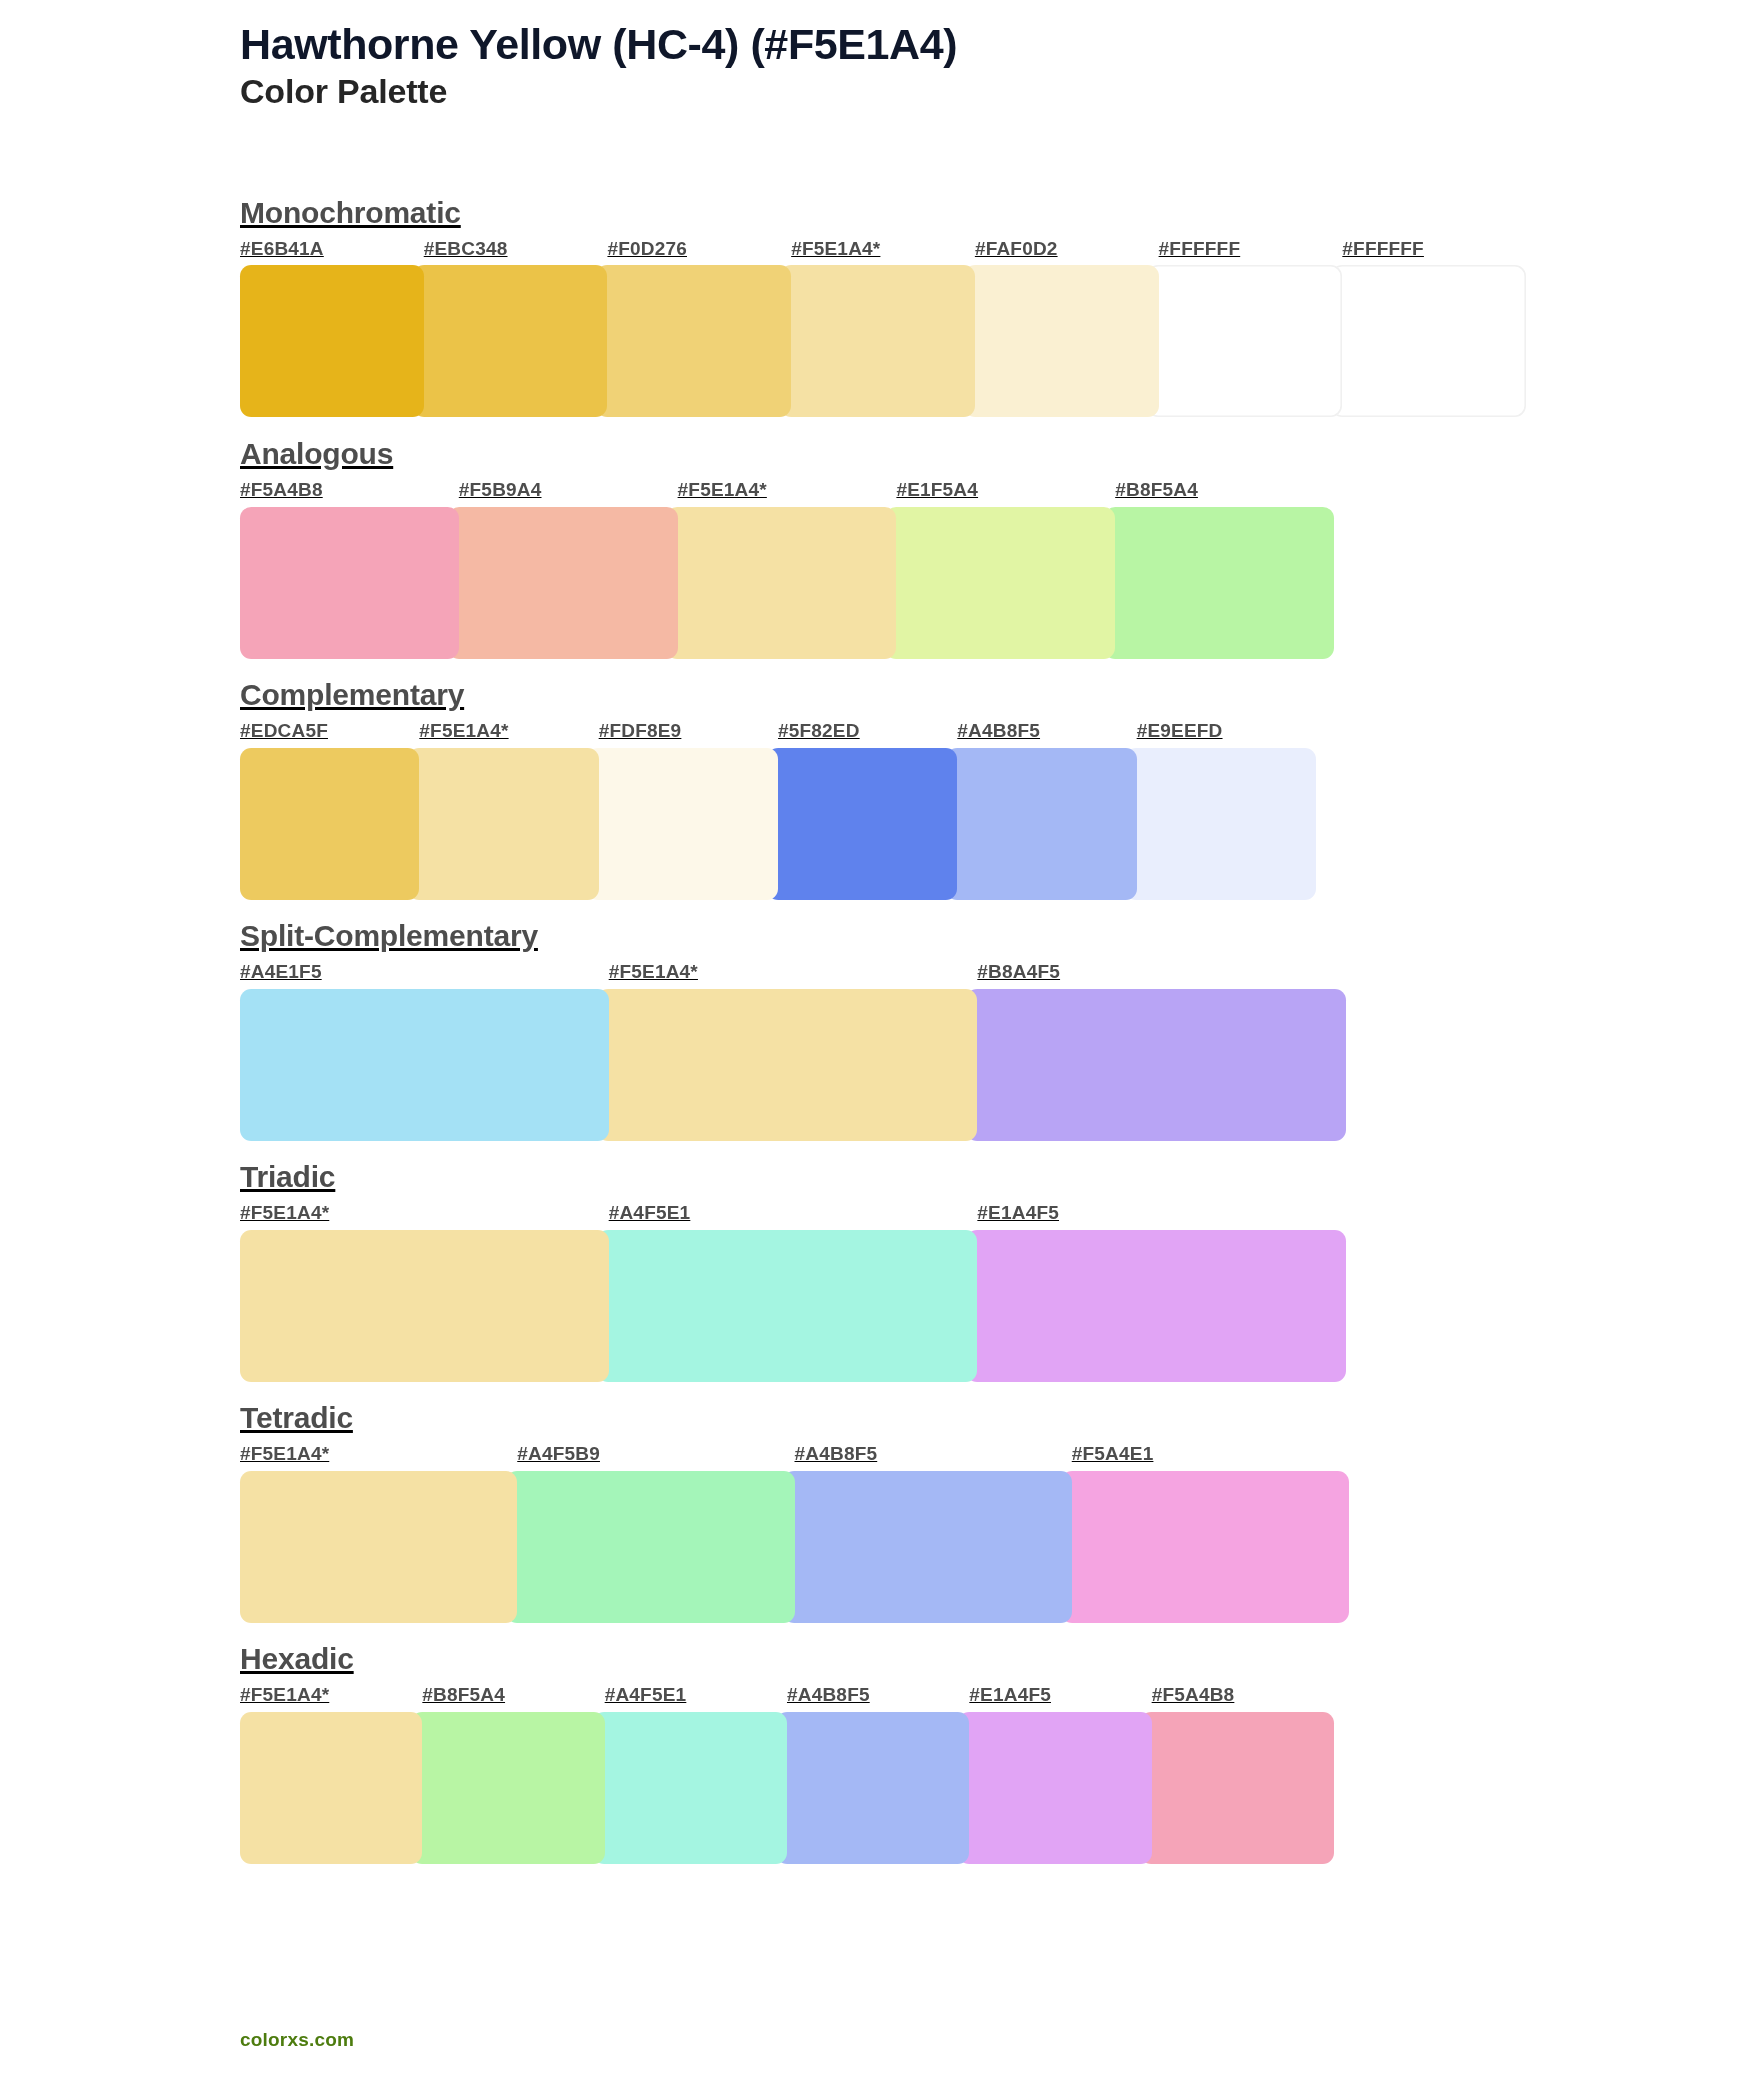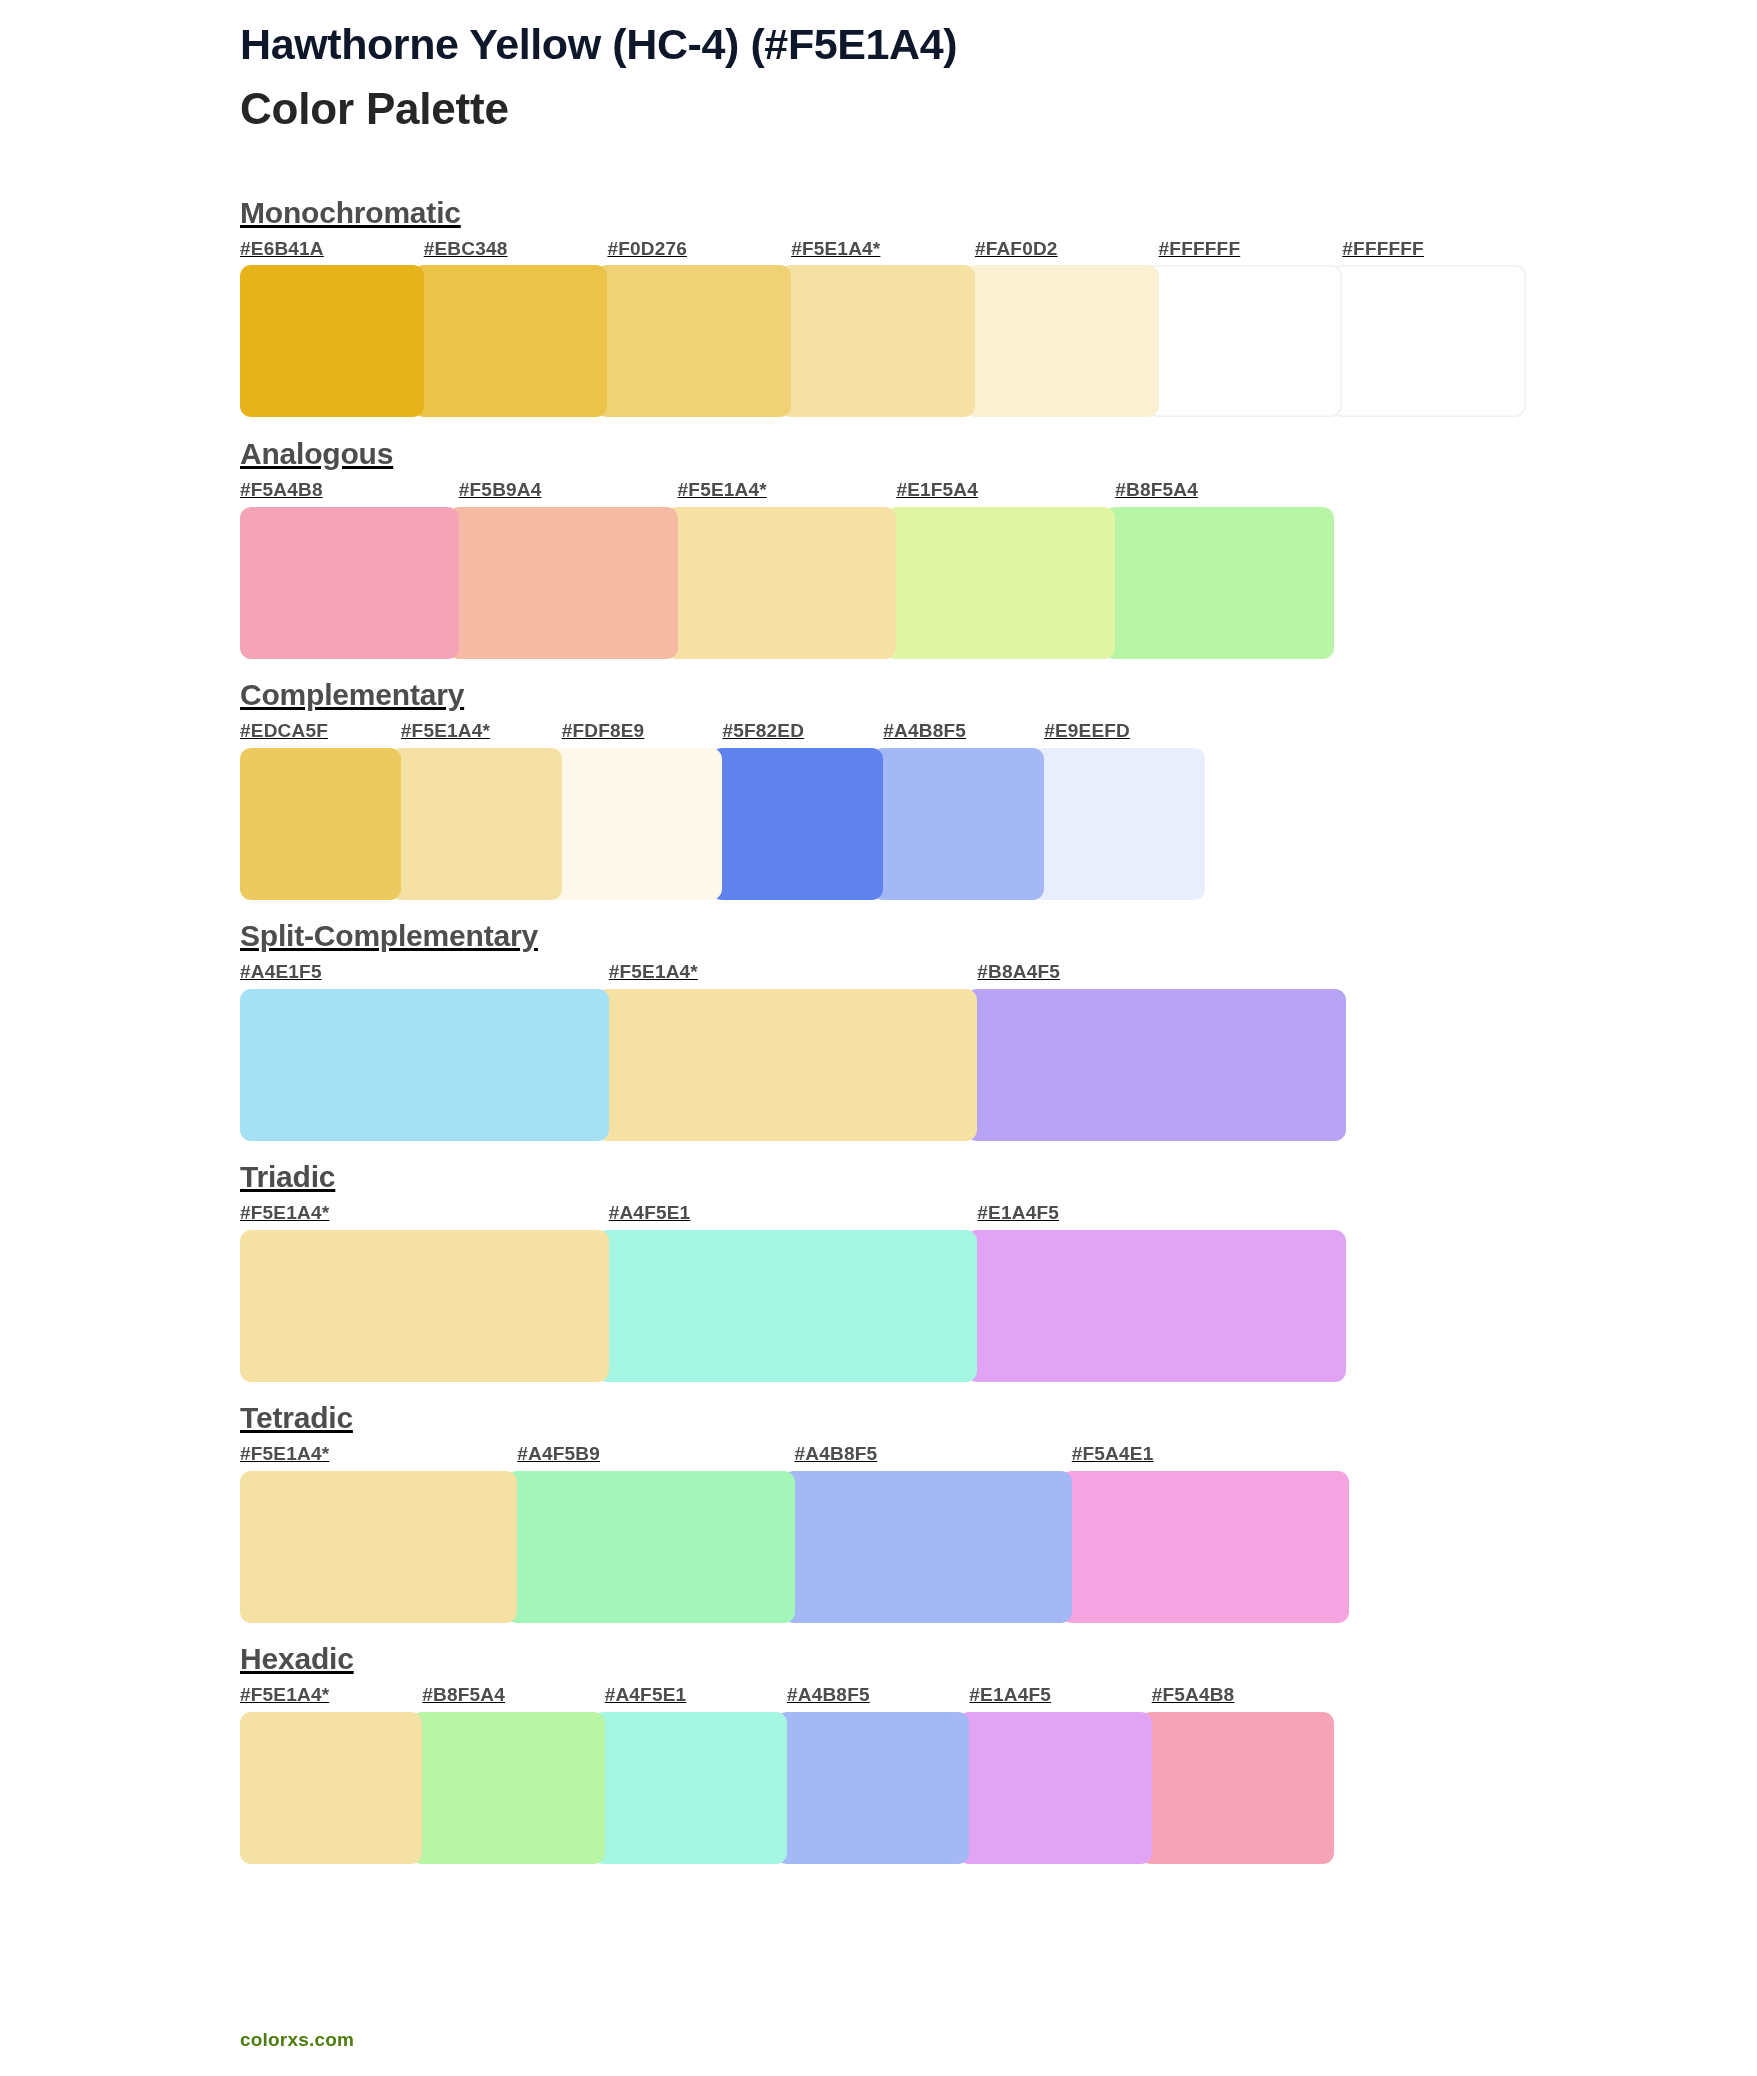--- a/index.html
+++ b/index.html
@@ -26,22 +26,22 @@
   }
   .title {
     font-size: 43px;
     font-weight: bold;
     color: #0f172a;
     letter-spacing: -0.4px;
     line-height: 1.18;
     white-space: nowrap;
   }
   .subtitle {
-    margin-top: 13px;
-    font-size: 44px;
+    margin-top: 1px;
+    font-size: 34px;
     font-weight: bold;
     color: #262626;
     letter-spacing: -0.2px;
     line-height: 1.18;
   }
 
   
   .sections {
     position: absolute;
     left: 0;
@@ -87,21 +87,21 @@
     border-radius: 11.2px;
     position: relative;
   }
   .swatch-chip.is-white {
     box-shadow: 0 0 0 1.6px #f0f0f0 inset;
   }
 
   
   .section[data-section="monochromatic"] .swatch-row { width: 1286px; }
   .section[data-section="analogous"]     .swatch-row { width: 1094px; }
-  .section[data-section="complementary"] .swatch-row { width: 965px; align-items: center; }
+  .section[data-section="complementary"] .swatch-row { width: 1076px; align-items: center; }
   .section[data-section="split"]         .swatch-row { width: 1106px; }
   .section[data-section="triadic"]       .swatch-row { width: 1106px; }
   .section[data-section="tetradic"]      .swatch-row { width: 1109px; }
   .section[data-section="hexadic"]       .swatch-row { width: 1094px; }
 
   
   .swatch-col + .swatch-col .swatch-chip { margin-left: -11.2px; }
   .swatch-col { z-index: 1; }
   .swatch-col:nth-child(1) { z-index: 7; }
   .swatch-col:nth-child(2) { z-index: 6; }

